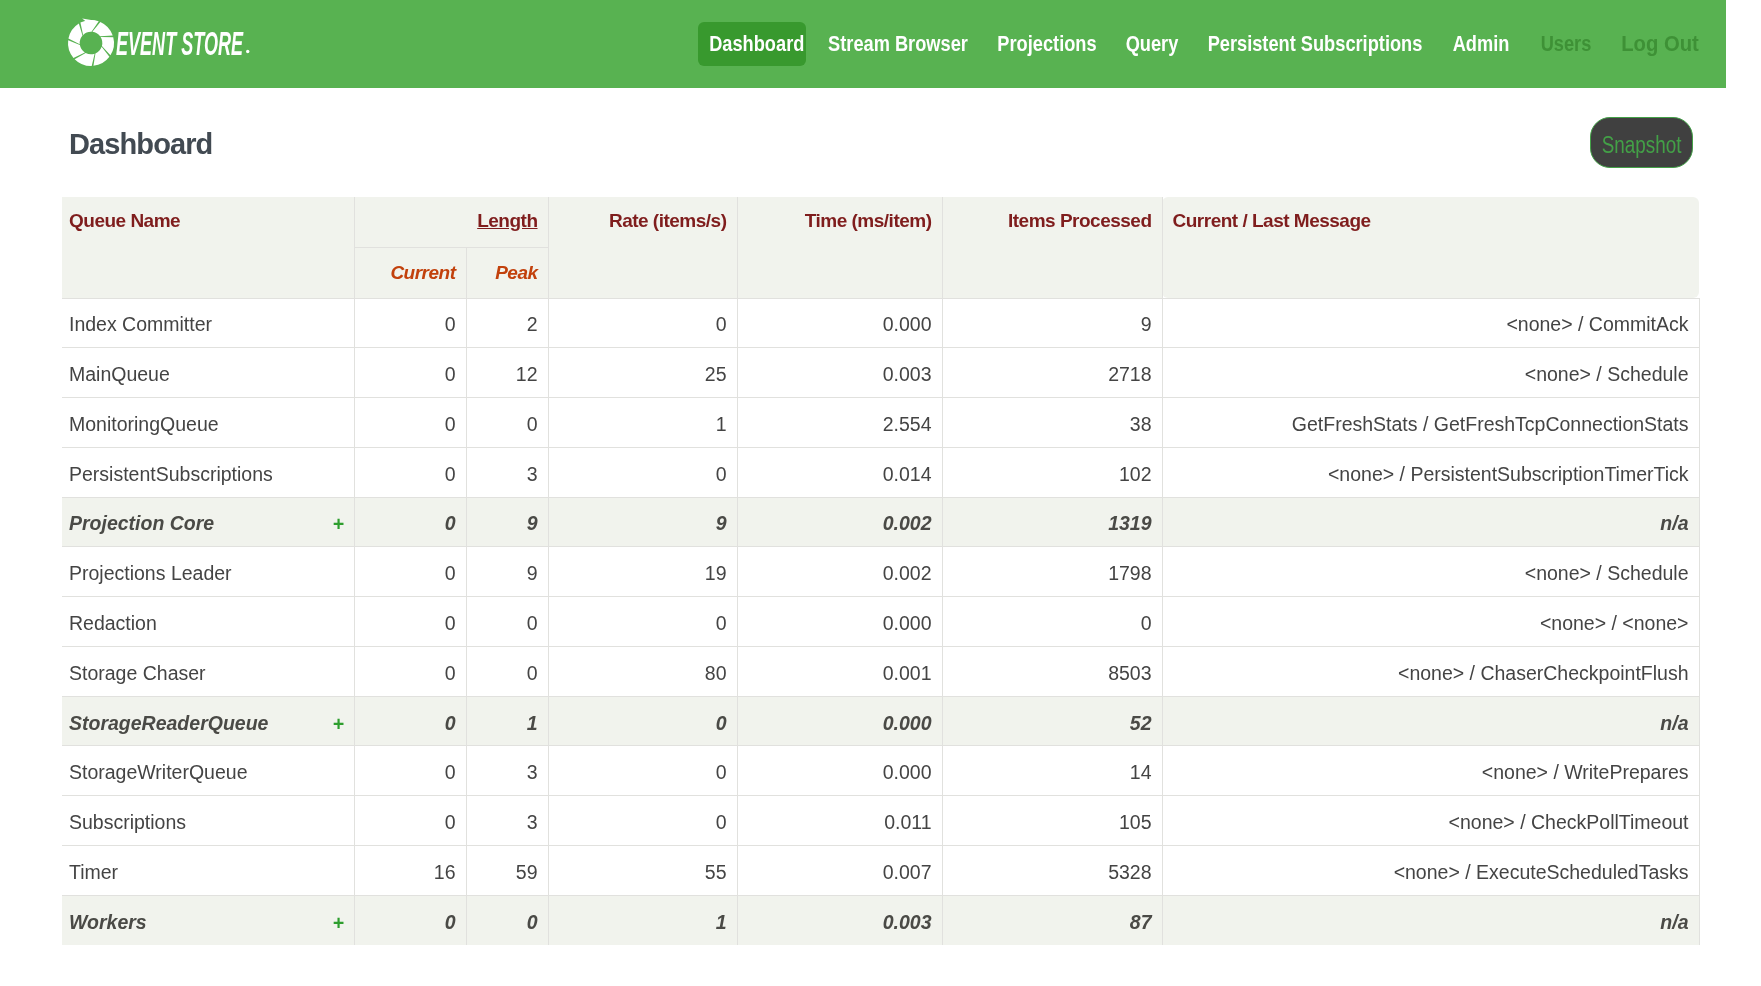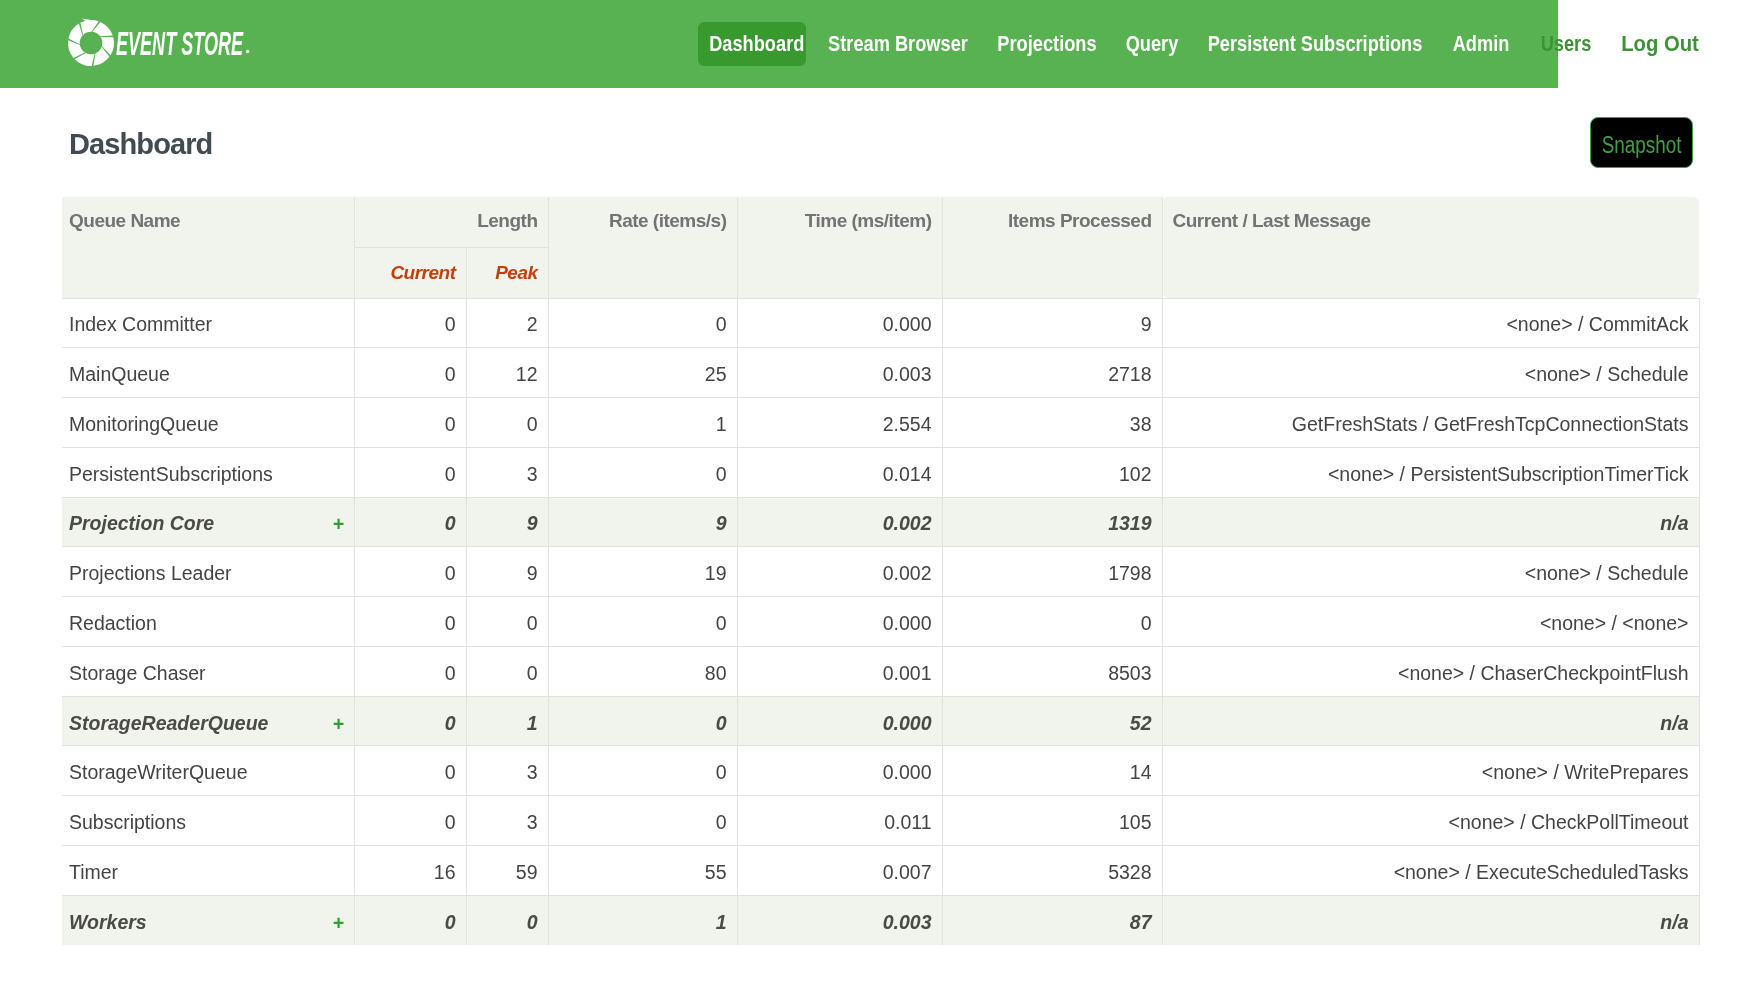--- a/index.html
+++ b/index.html
@@ -1,29 +1,29 @@
 <!DOCTYPE html>
 <html><head>
 <meta charset="utf-8">
 <style>
 * { margin:0; padding:0; box-sizing:border-box; }
 html,body { width:1761px; height:986px; background:#fff; font-family:"Liberation Sans", sans-serif; overflow:hidden; }
-.nav { position:absolute; left:0; top:0; width:1558px; height:88px; background:#58B251; }
+.nav { position:absolute; left:0; top:0; width:1726px; height:88px; background:#58B251; }
 .logo { position:absolute; left:66px; top:18px; }
 .navlink { position:absolute; top:0; height:88px; line-height:88px; font-size:22.5px; font-weight:bold; color:#fff; transform:translateX(-50%) scaleX(0.81); white-space:nowrap; }
 .navlink.dim { color:#3E9136; }
 .pill { position:absolute; left:698px; top:22px; width:108px; height:44px; background:#38992E; border-radius:6px; color:#fff; font-size:22.5px; font-weight:bold; text-align:center; line-height:44px; }
 .pill span { display:inline-block; transform:scaleX(0.81); }
 h1.pagetitle { position:absolute; left:69px; top:130px; font-size:29px; line-height:29px; letter-spacing:-0.9px; color:#424A52; font-weight:bold; }
-.snapbtn { position:absolute; left:1590px; top:117px; width:103px; height:51px; border:1.5px solid #43A047; border-radius:8px; color:#43A047; font-size:23px; text-align:center; line-height:54px; background:#000000; }
+.snapbtn { position:absolute; left:1590px; top:117px; width:103px; height:51px; border:1.5px solid #43A047; border-radius:20px; color:#43A047; font-size:23px; text-align:center; line-height:54px; background:#404040; }
 .snapbtn span { display:inline-block; transform:scaleX(0.82); }
 table.q { position:absolute; left:62px; top:197px; width:1637px; border-collapse:collapse; table-layout:fixed; font-size:19.5px; color:#444; }
 table.q th, table.q td { overflow:hidden; white-space:nowrap; }
 table.q td { font-weight:normal; }
-thead th { background:#F1F3ED; text-align:right; vertical-align:top; padding:13px 10px 0 10px; font-size:19px; font-weight:bold; color:#737373; letter-spacing:-0.5px; }
+thead th { background:#F1F3ED; text-align:right; vertical-align:top; padding:13px 10px 0 10px; font-size:19px; font-weight:bold; color:#7f1d1d; letter-spacing:-0.5px; }
 thead tr.sub th { vertical-align:middle; padding:0 10px; font-style:italic; font-weight:bold; color:#c2410c; height:51px;margin-top:6px; }
 th.ql { text-align:left; padding-left:7px; }
 .bR { border-right:1px solid #E1E1DE; }
 .bB { border-bottom:1px solid #E1E1DE; }
 tbody td { height:49.77px; padding:4px 10px 0; text-align:right; border-top:1px solid #E1E1DE; border-right:1px solid #E1E1DE; }
 tbody td:first-child { text-align:left; padding-left:7px;margin-left:21px; }
 tbody td:last-child { }
 tbody tr.grp td { background:#F1F3ED; font-weight:bold; color:#4A4A46;font-style:italic; }
 .plus { float:right; color:#2E9E2E; font-weight:bold; position:relative; top:1px; }
 </style>
@@ -66,21 +66,21 @@
       <col style="width:111.5px">
       <col style="width:82px">
       <col style="width:189px">
       <col style="width:205px">
       <col style="width:220px">
       <col style="width:537px">
   </colgroup>
   <thead>
     <tr>
       <th class="ql bR" rowspan="2" style="height:50px;">Queue Name</th>
-      <th class="bR bB" colspan="2" style="height:50px;">Length</th>
+      <th class="bR bB" colspan="2" style="height:50px;text-decoration:underline;">Length</th>
       <th class="bR" rowspan="2">Rate (items/s)</th>
       <th class="bR" rowspan="2">Time (ms/item)</th>
       <th class="bR" rowspan="2">Items Processed</th>
       <th rowspan="2" style="text-align:left;border-radius:6px;">Current / Last Message</th>
     </tr>
     <tr class="sub">
       <th class="bR">Current</th>
       <th class="bR">Peak</th>
     </tr>
   </thead>

